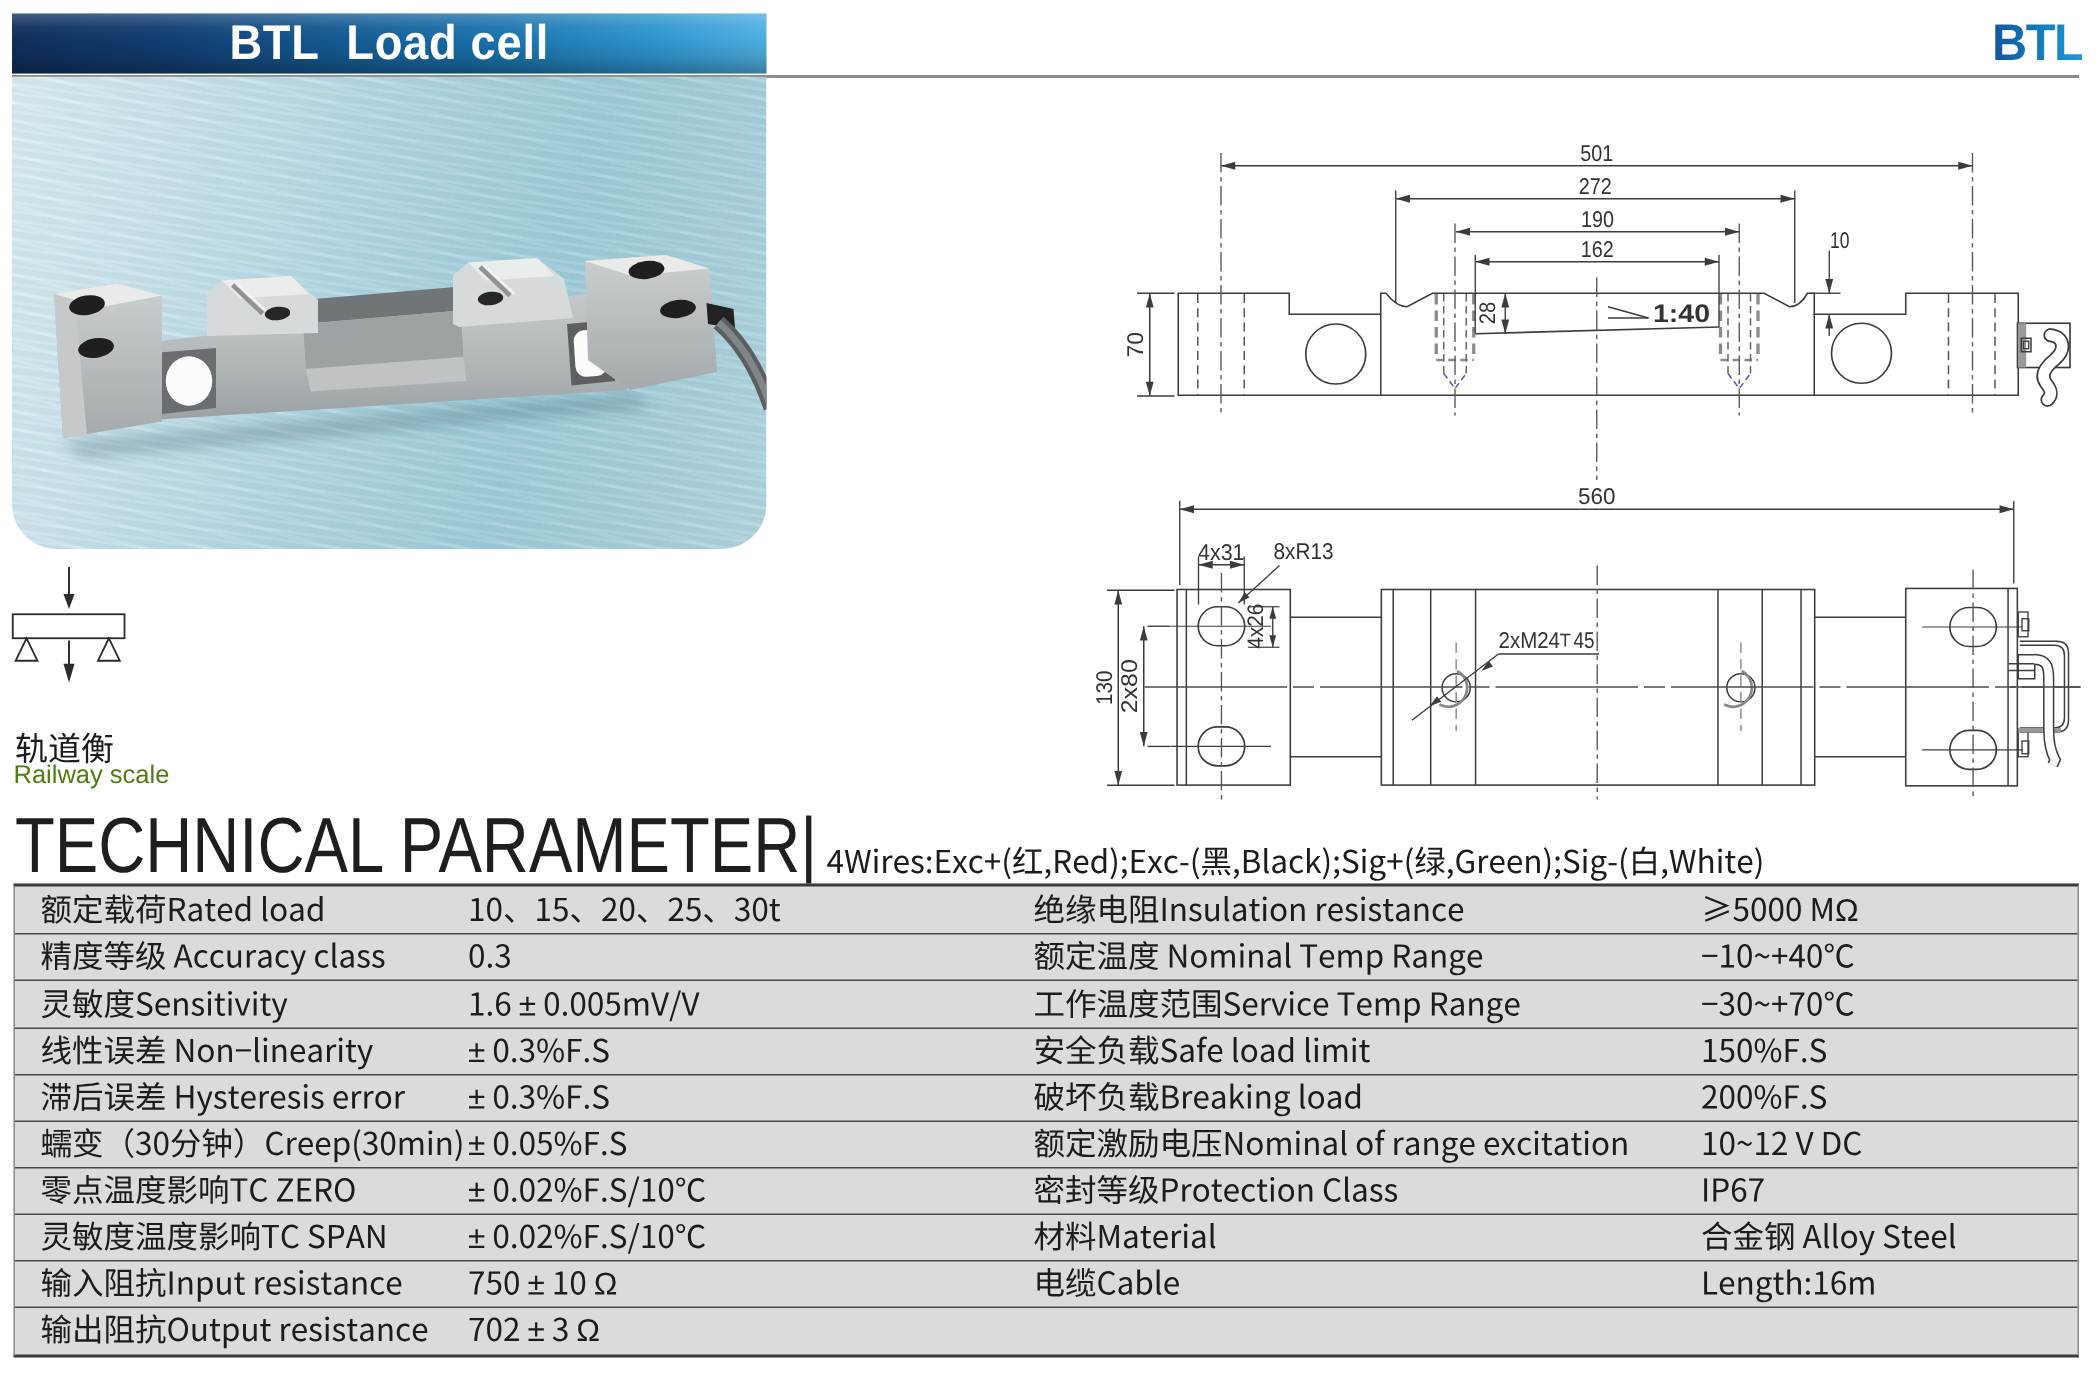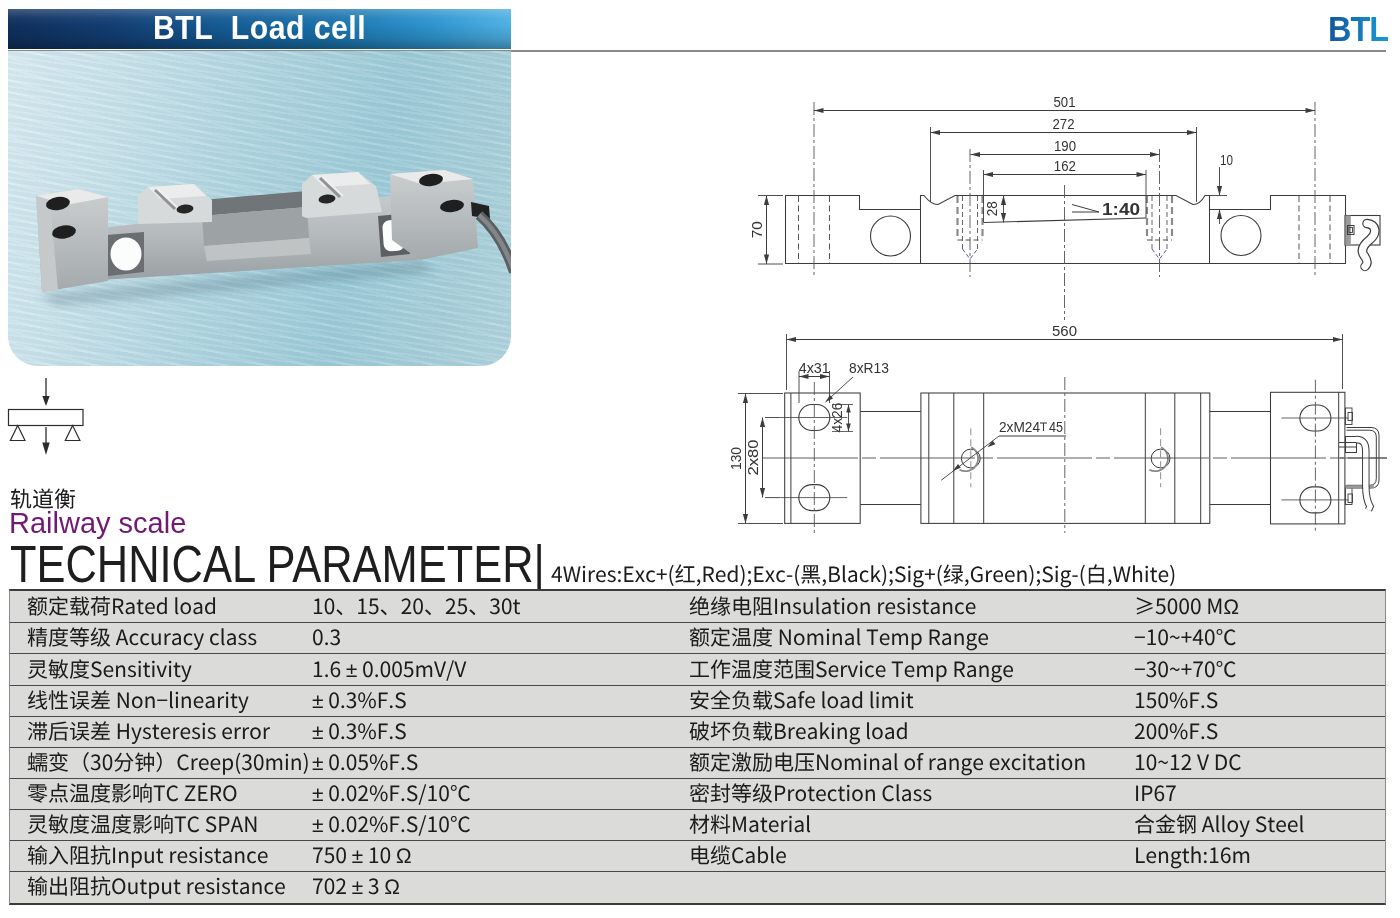--- a/index.html
+++ b/index.html
@@ -193,21 +193,21 @@
       <polygon points="17.7,425.5 10.4,440.5 25,440.5" stroke="#2c2c2c" stroke-width="1.2" fill="#fff"></polygon>
       <polygon points="72.6,425.5 65.3,440.5 79.9,440.5" stroke="#2c2c2c" stroke-width="1.2" fill="#fff"></polygon>
       <line x1="46" y1="427" x2="46" y2="444" stroke="#2c2c2c" stroke-width="1.3"></line>
       <polygon points="42.3,442.5 49.7,442.5 46,455" fill="#2c2c2c"></polygon>
     </svg>
     <div style="position:absolute;left:10px;top:484.5px"><svg style="width:66.00px;height:28.60px;vertical-align:-6.60px" viewBox="0 -22.00 66.00 28.60" fill="#1c1c1c">
         <use href="#n8f68" transform="translate(0.00 0) scale(0.022000 -0.022000)"></use>
         <use href="#n9053" transform="translate(22.00 0) scale(0.022000 -0.022000)"></use>
         <use href="#n8861" transform="translate(44.00 0) scale(0.022000 -0.022000)"></use>
       </svg></div>
-    <div style="position:absolute;left:9px;top:507px;font-size:29px;color:#701a75">Railway scale</div>
+    <div style="position:absolute;left:9px;top:507px;font-size:17px;color:#4d7c0f">Railway scale</div>
     <div style="position:absolute;left:10px;top:534px;font-size:52px;color:#1e1e1e;white-space:nowrap;transform:scaleX(0.835);transform-origin:left">TECHNICAL PARAMETER|</div>
     <div style="position:absolute;left:551px;top:560.5px"><svg style="width:625.28px;height:27.30px;vertical-align:-6.30px" viewBox="0 -21.00 625.28 27.30" fill="#1c1c1c">
         <use href="#n34" transform="translate(0.00 0) scale(0.021000 -0.021000)"></use>
         <use href="#n57" transform="translate(11.66 0) scale(0.021000 -0.021000)"></use>
         <use href="#n69" transform="translate(30.09 0) scale(0.021000 -0.021000)"></use>
         <use href="#n72" transform="translate(35.87 0) scale(0.021000 -0.021000)"></use>
         <use href="#n65" transform="translate(44.02 0) scale(0.021000 -0.021000)"></use>
         <use href="#n73" transform="translate(55.65 0) scale(0.021000 -0.021000)"></use>
         <use href="#n3a" transform="translate(65.48 0) scale(0.021000 -0.021000)"></use>
         <use href="#n45" transform="translate(71.32 0) scale(0.021000 -0.021000)"></use>

